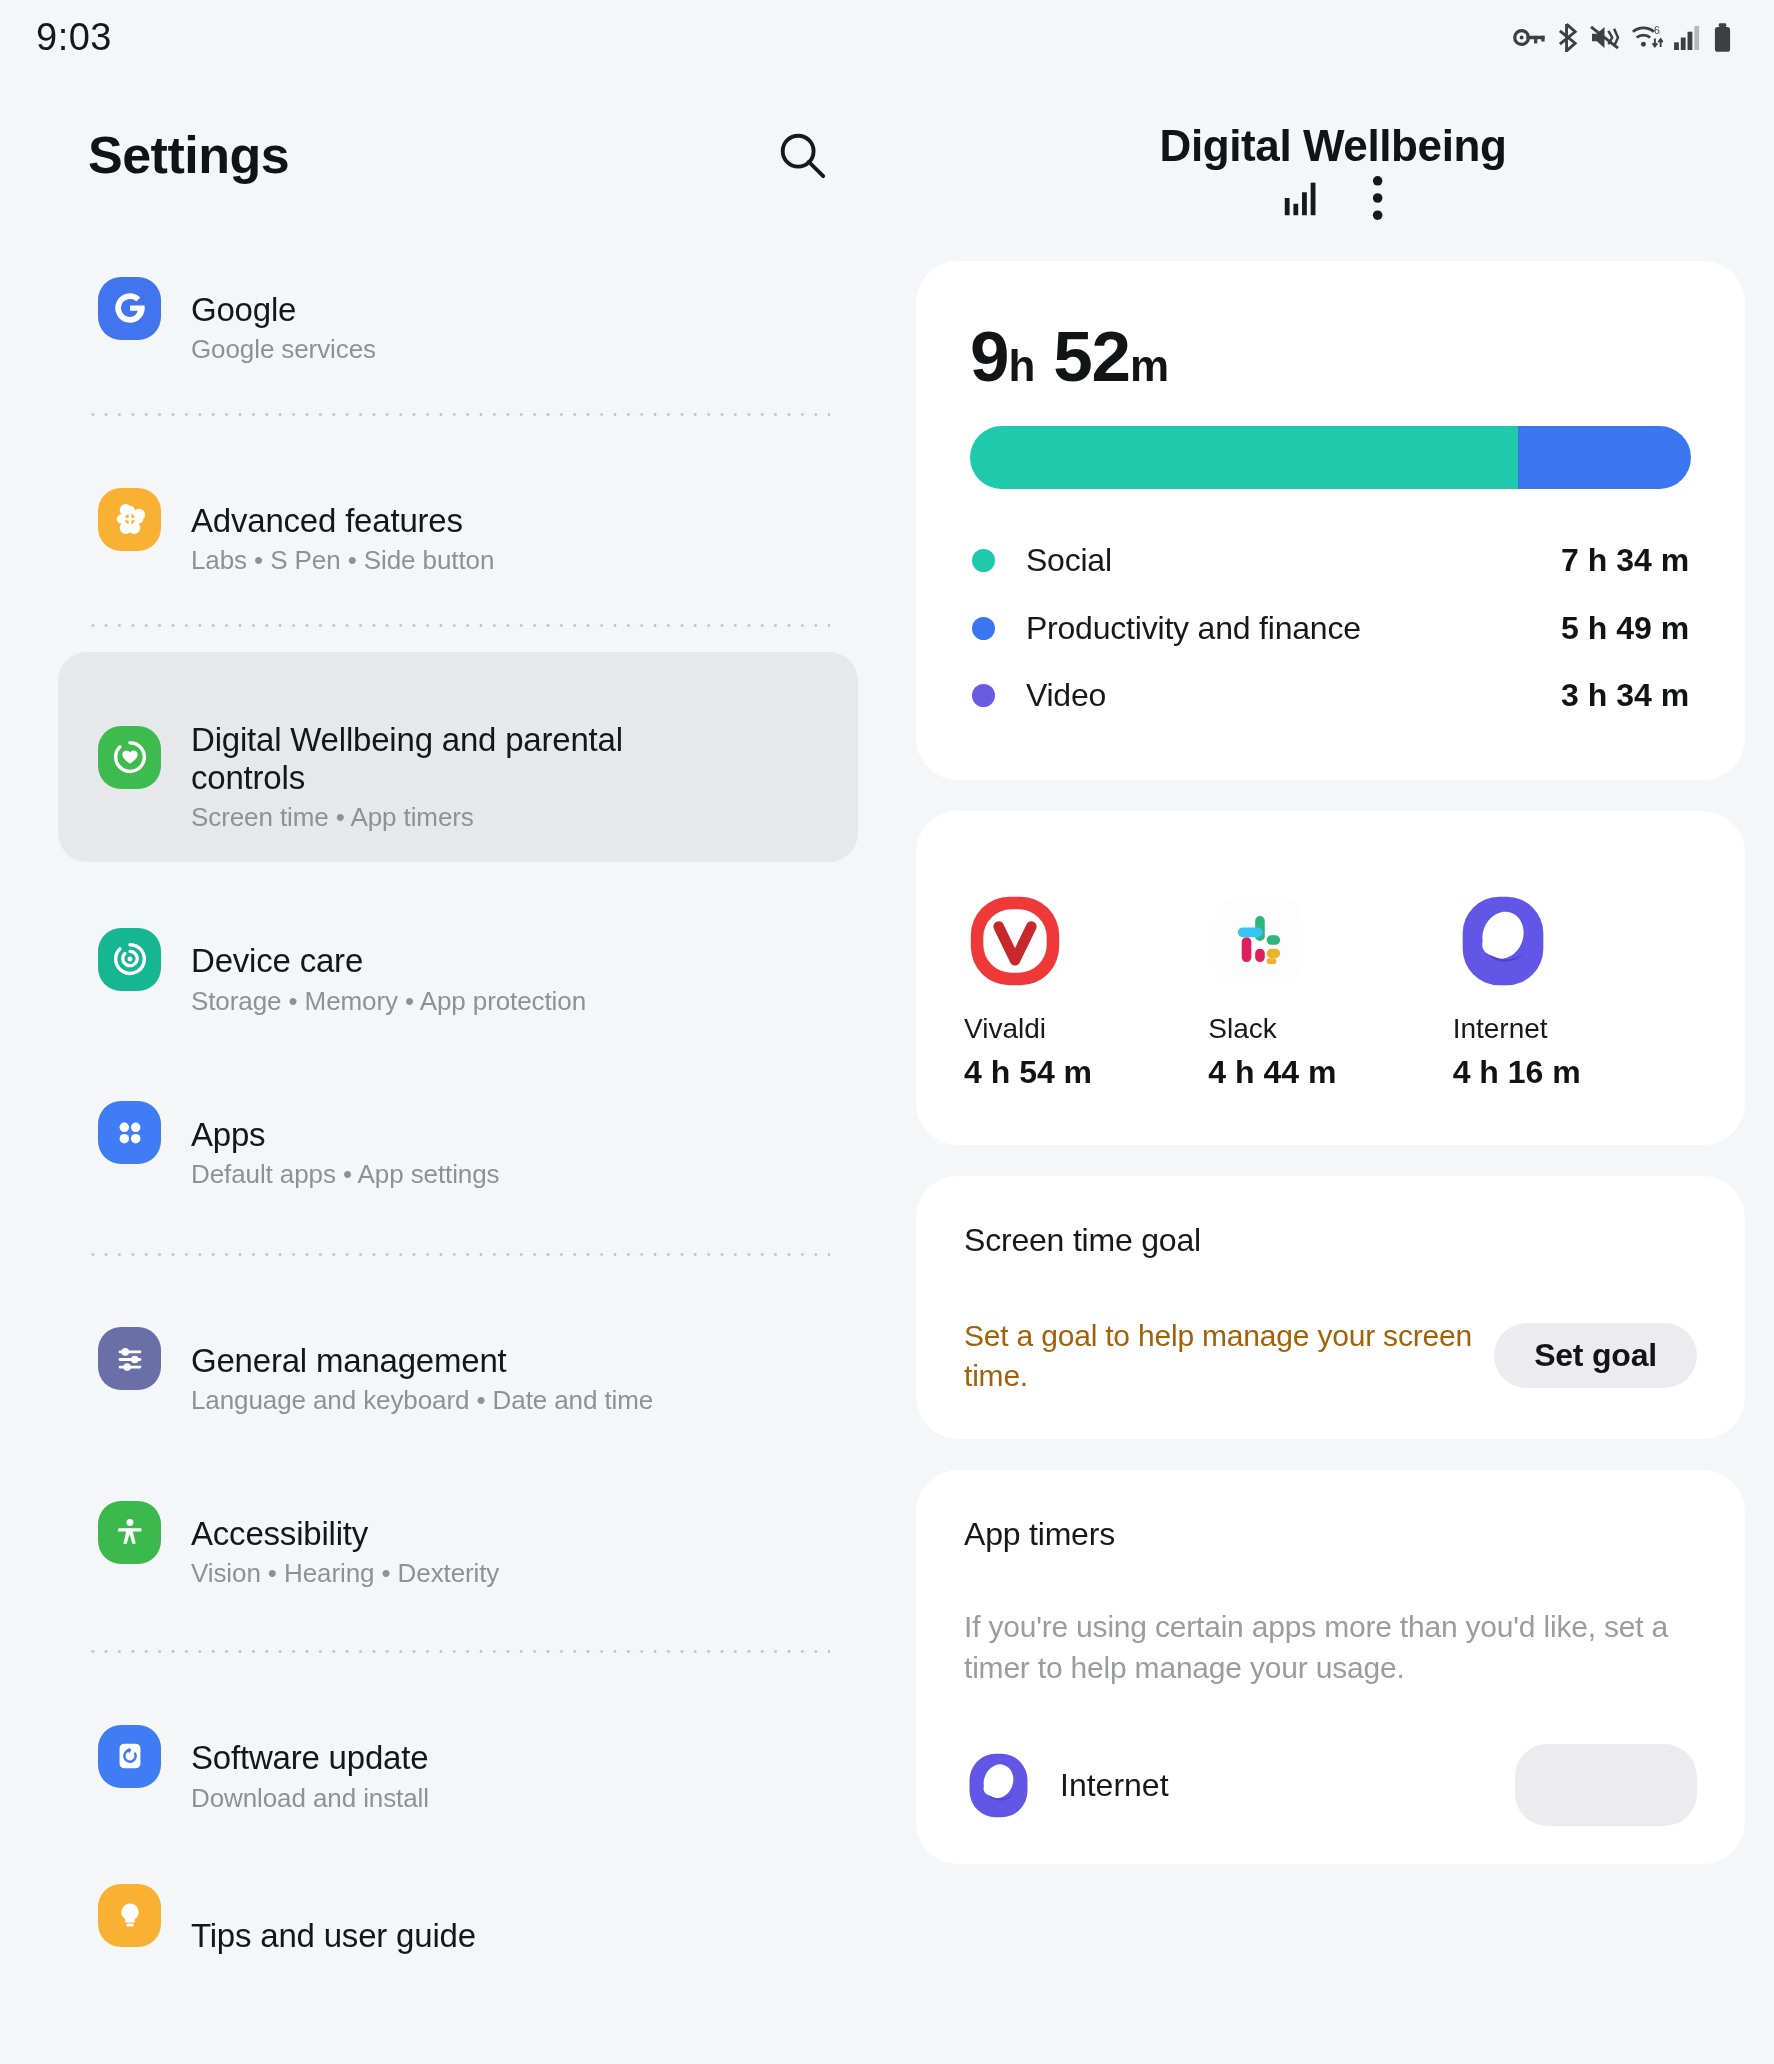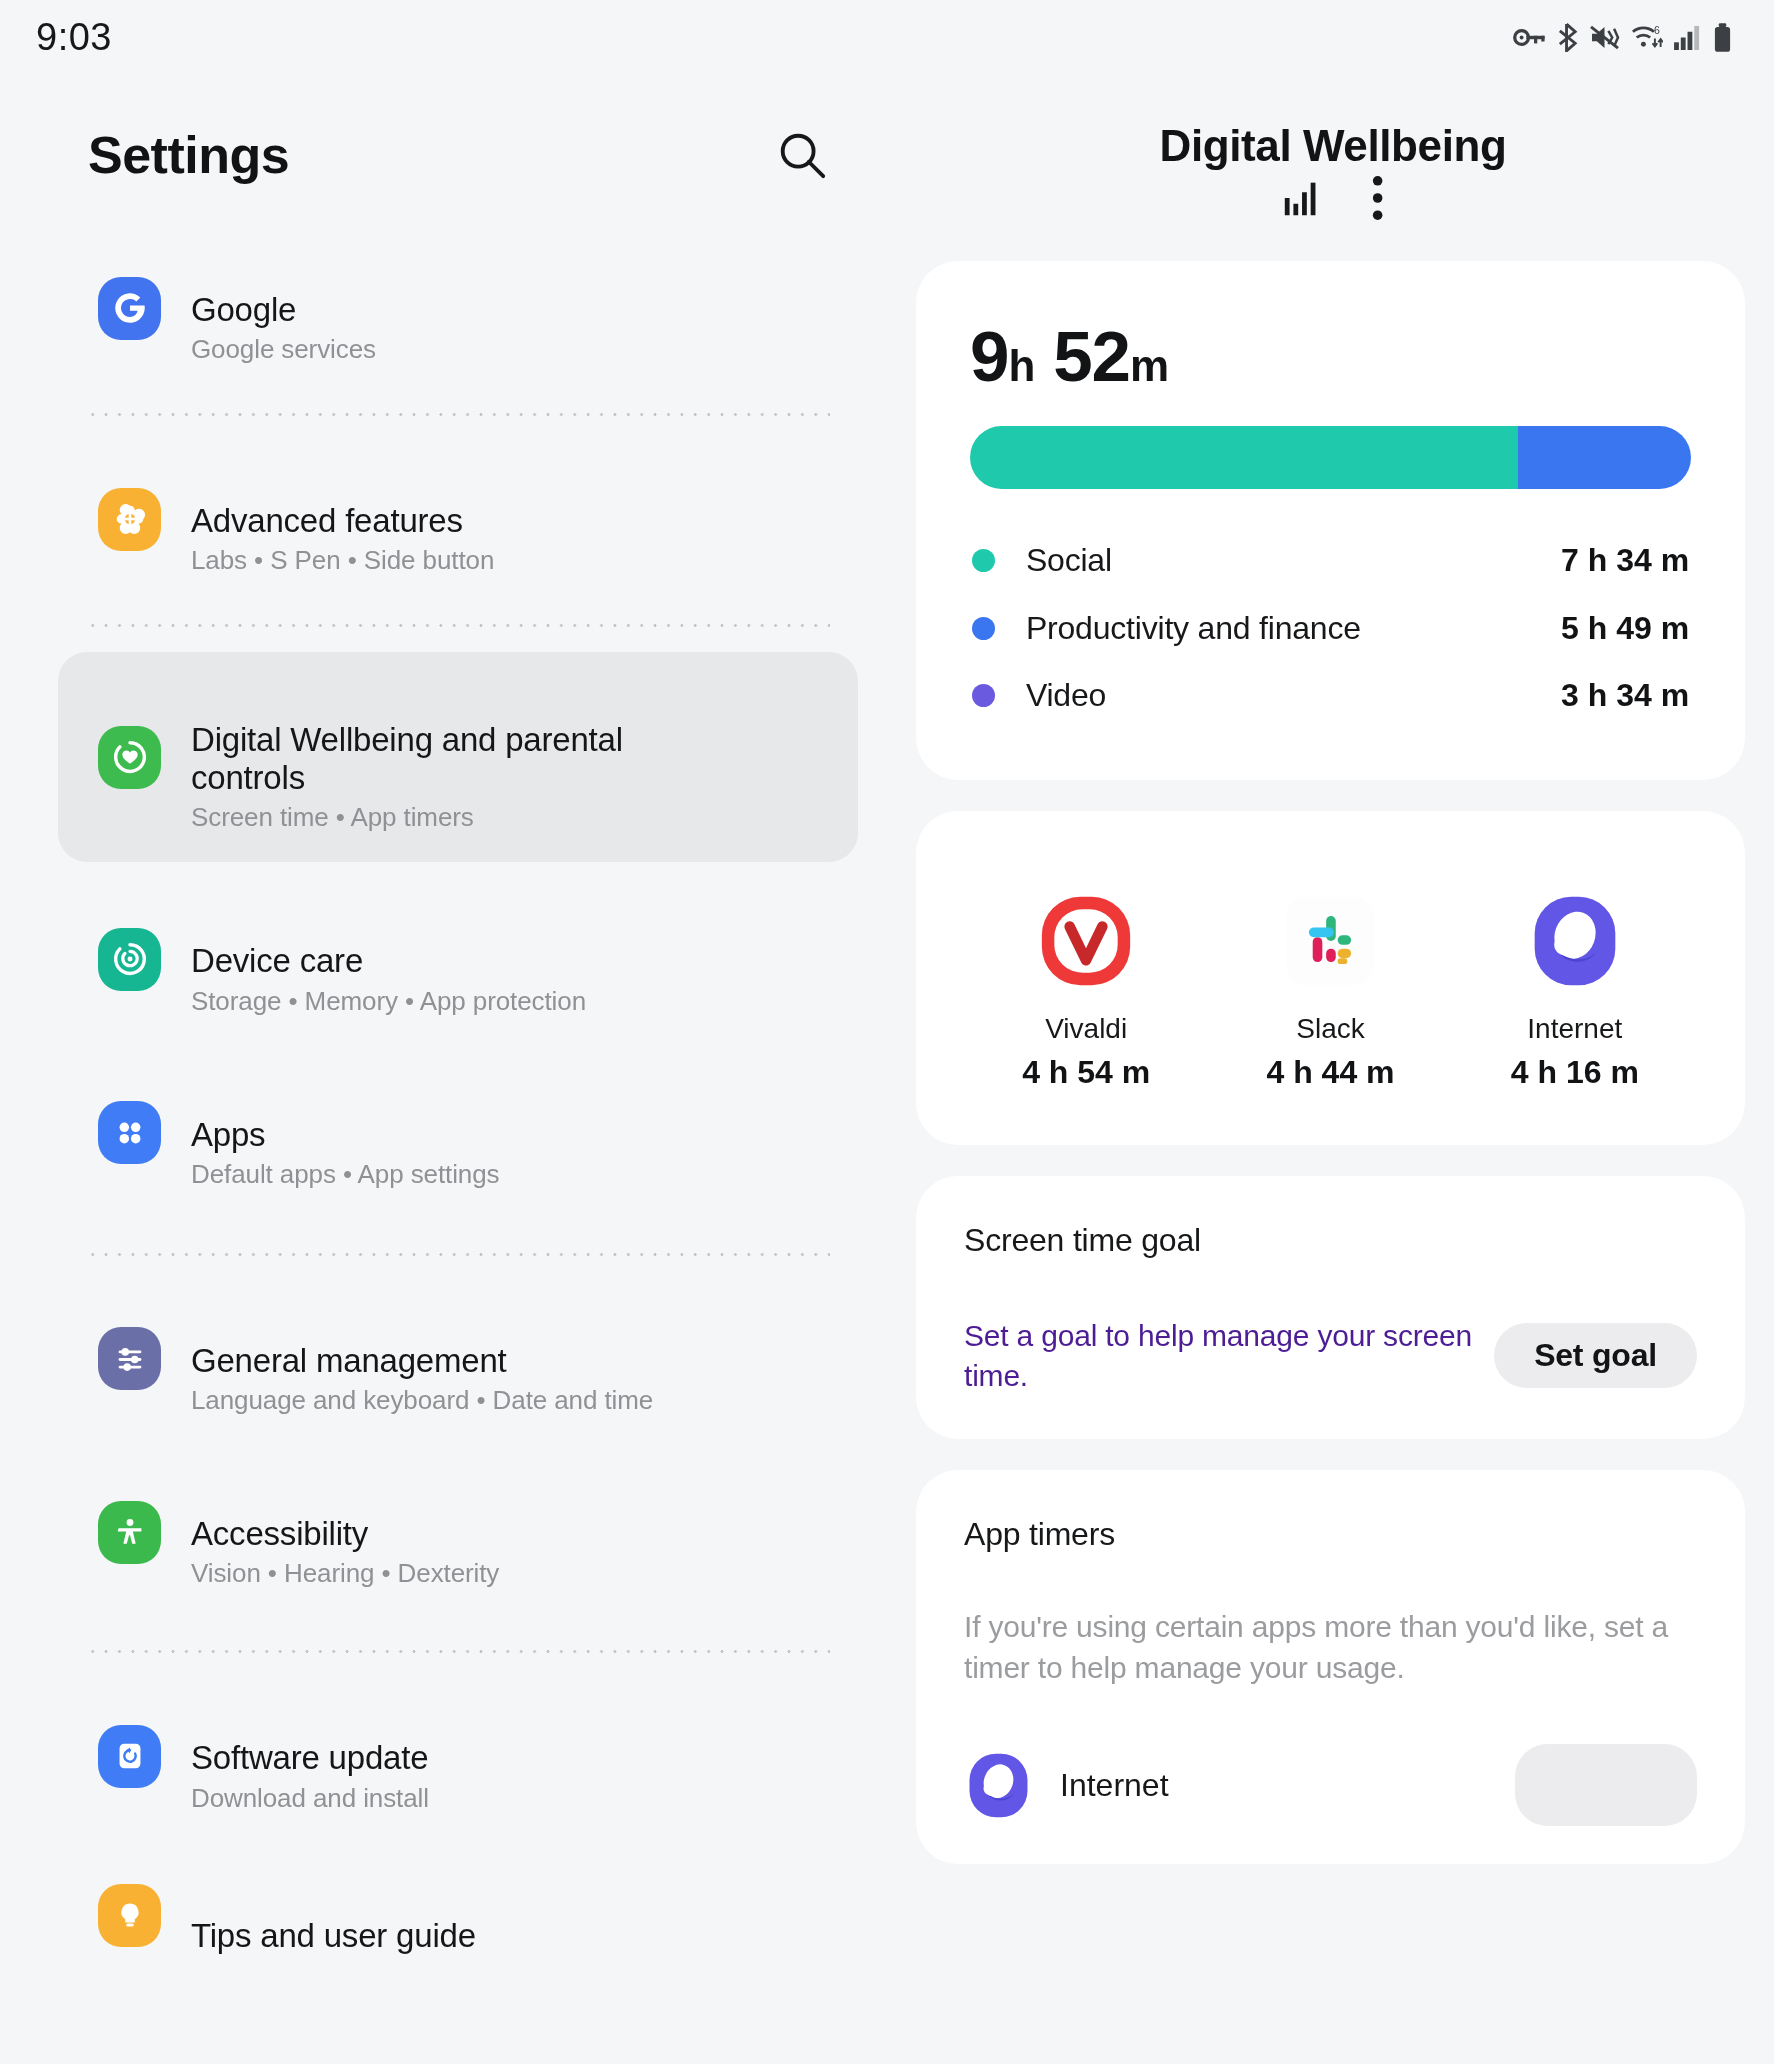--- a/index.html
+++ b/index.html
@@ -71,28 +71,28 @@
 
   .legend { margin-top: 38px; text-align: right; }
   .legend-row { display: flex; align-items: center; padding: 15.3px 1.9px; }
   .legend-dot { width: 23px; height: 23px; border-radius: 50%; flex: 0 0 23px; }
   .legend-label { font-size: 32px; color: #17181a; margin-left: 31px; letter-spacing: -0.2px; }
   .legend-value { margin-left: auto; font-size: 32px; font-weight: 700; color: #121315; }
 
   .card-apps { padding: 44px 48px 54px 48px; }
   .card-title { font-size: 32px; color: #17181a; letter-spacing: -0.2px; }
   .apps-row { display: flex; margin-top: 36px; }
-  .app-col { flex: 1; display: flex; flex-direction: column; align-items: center; gap: 5.7px; }
+  .app-col { flex: 1; display: flex; flex-direction: column; align-items: flex-start; gap: 5.7px; }
   .app-icon { width: 101px; height: 101px; display: flex; align-items: center; justify-content: center; }
   .app-name { font-size: 28px; color: #17181a; margin-top: 15.3px; }
   .app-time { font-size: 32px; font-weight: 700; color: #121315; margin-top: 3.8px; }
 
   .card-goal { padding: 46px 48px 44px 48px; }
   .goal-body { display: flex; align-items: center; margin-top: 57px; }
-  .goal-desc { font-size: 30px; color: #4c1d95; line-height: 1.32; max-width: 516px; letter-spacing: -0.2px; }
+  .goal-desc { font-size: 30px; color: #a16207; line-height: 1.32; max-width: 516px; letter-spacing: -0.2px; }
   .pill-btn {
     margin-left: auto; background: #ececee; border: none; border-radius: 32.5px;
     padding: 14px 40px; font-size: 32px; font-weight: 700; color: #131416;
     font-family: "Liberation Sans", sans-serif; letter-spacing: -0.2px;
   }
 
   .card-timers { padding: 46px 48px 38px 48px; }
   .timers-desc { font-size: 30px; color: #9a9c9f; line-height: 1.36; margin-top: 54px; letter-spacing: -0.2px; }
   .timer-row { display: flex; align-items: center; margin-top: 55px; }
   .timer-icon { width: 69px; height: 69px; flex: 0 0 69px; }

